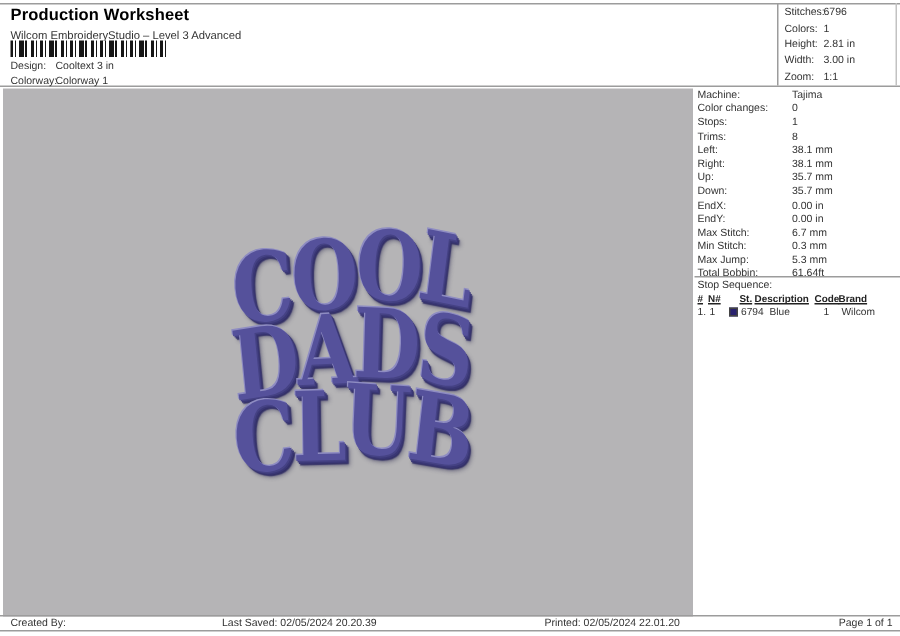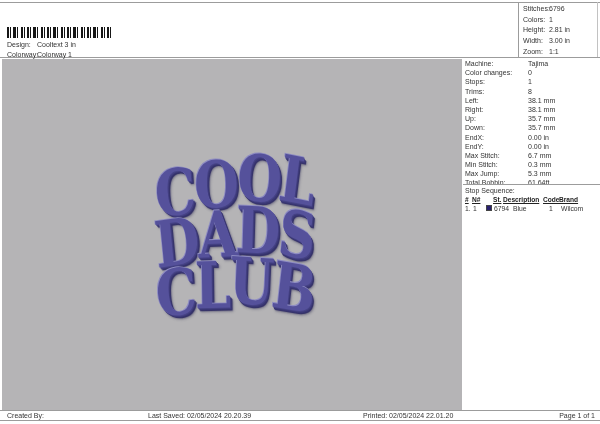--- a/index.html
+++ b/index.html
@@ -81,20 +81,22 @@
   #f-page { right:5px; }
 </style>
 </head>
 <body>
 
 <div class="page">
 
   <div class="rule" id="rule-top"></div>
   <div class="rule" id="rule-header"></div>
 
+  <div class="title">Production Worksheet</div>
+  <div class="subtitle">Wilcom EmbroideryStudio – Level 3 Advanced</div>
   <div class="barcode"></div>
 
   <div class="meta-row" id="meta-design">
     <span class="lbl">Design:</span><span>Cooltext 3 in</span>
   </div>
   <div class="meta-row" id="meta-colorway">
     <span class="lbl">Colorway:</span><span>Colorway 1</span>
   </div>
 
   <div class="stats-box">

